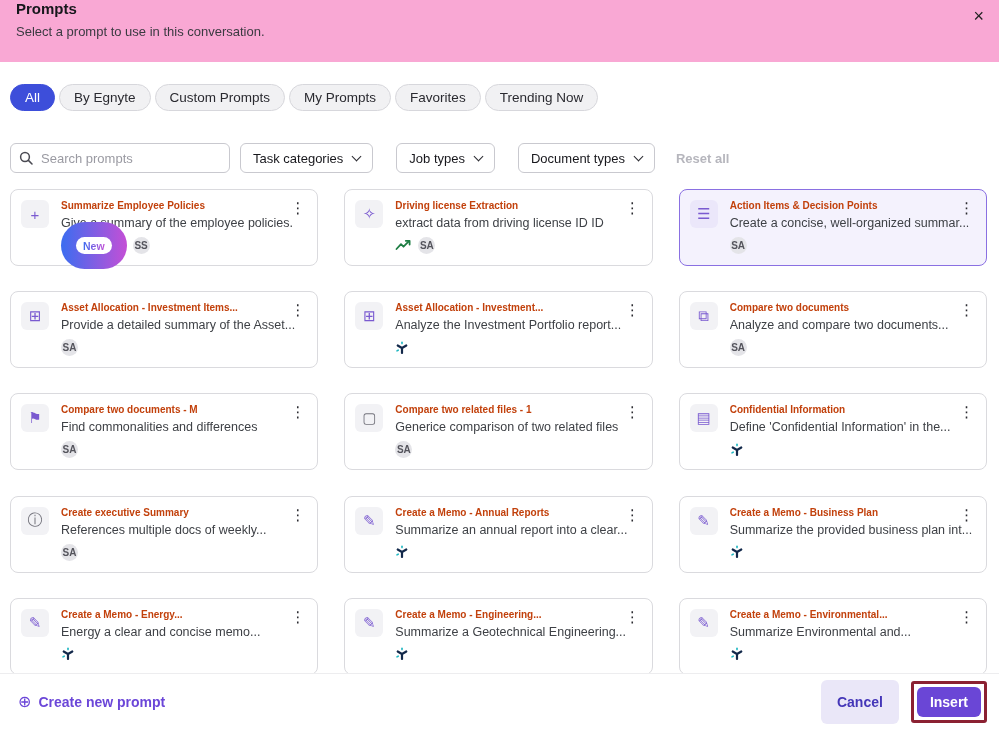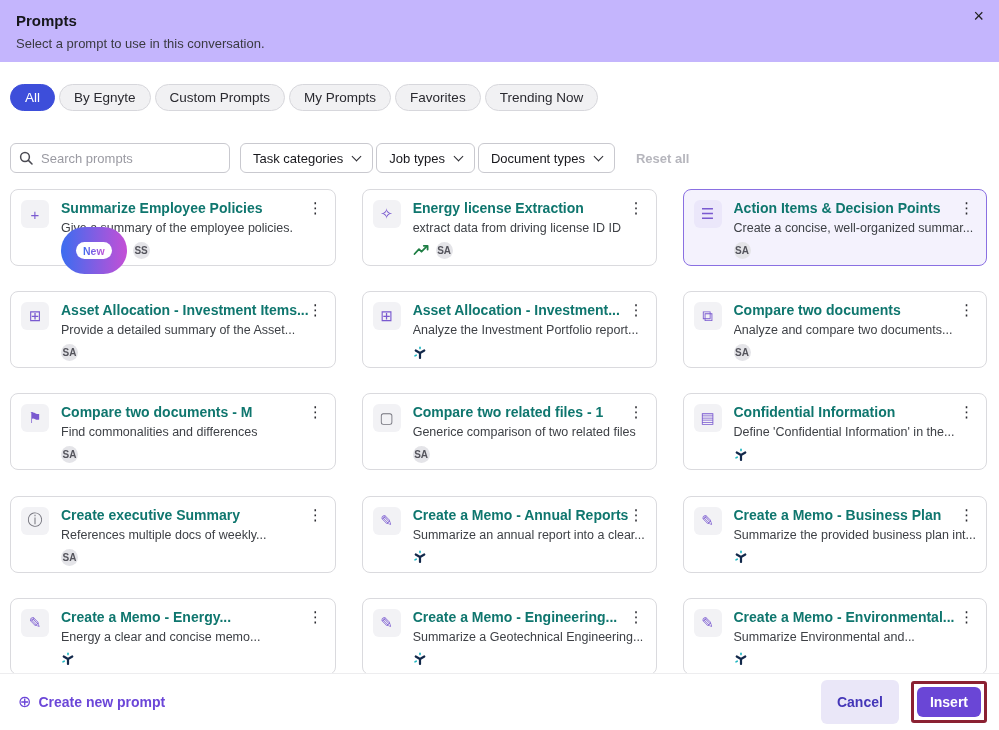--- a/index.html
+++ b/index.html
@@ -2,54 +2,54 @@
 <html><head>
 <meta charset="utf-8">
 <style>
   * { box-sizing: border-box; }
   html,body { margin:0; padding:0; }
   body {
     width:999px; height:730px; overflow:hidden; position:relative;
     background:#ffffff; font-family:"Liberation Sans", sans-serif; color:#17171c;
   }
   
-  .header { background:#c4b5fd; height:62px; padding:12px 16px 0; position:relative; }
+  .header { background:#f9a8d4; height:62px; padding:0 16px 0; position:relative; }
   .header h1 { font-size:15px; margin:0; font-weight:700; color:#17171c; }
   .header .sub { font-size:13px; color:#3a3a41; margin-top:7px; }
   .close { position:absolute; right:13px; top:4px; font-size:18px; color:#222; cursor:pointer; line-height:1.2; background:none; border:none; font-family:inherit; padding:2px; }
   
   .pills { display:flex; gap:4px; margin:22px 10px 0; }
   .pill { height:27px; padding:0 14px; border-radius:999px; font-size:13.5px; line-height:25px;
           background:#f1f1f3; border:1px solid #d7d7dc; color:#2a2a30; font-family:inherit; cursor:pointer; }
   .pill.active { background:#3d4eda; border-color:#3d4eda; color:#fff; }
   
   .toolbar { display:flex; align-items:center; margin:32px 10px 0; }
   .search { position:relative; width:220px; }
   .search input { width:100%; height:30px; border:1px solid #c9c9cf; border-radius:6px;
                   padding:0 0 0 30px; font-size:13px; color:#333; font-family:inherit; background:#fff; }
   .search input::placeholder { color:#9a9aa2; }
   .search .mag { position:absolute; left:9px; top:8px; }
-  .dds { display:flex; gap:3px; margin-left:10px; }
+  .dds { display:flex; gap:23px; margin-left:10px; }
   .dd { height:30px; display:flex; align-items:center; gap:10px; border:1px solid #c9c9cf; border-radius:6px;
         background:#fff; padding:0 12px; font-size:13px; color:#17171c; font-family:inherit; cursor:pointer; }
   .chev { width:7px; height:7px; border-right:1.6px solid #2a2a30; border-bottom:1.6px solid #2a2a30;
           transform:rotate(45deg); margin-top:-4px; display:inline-block; }
   .reset { font-size:13px; font-weight:700; color:#b6b6bd; margin-left:15px; background:none; border:none; font-family:inherit; }
   
   .grid { display:grid; grid-template-columns:repeat(3,1fr); column-gap:26px; row-gap:25px;
           margin:16px 12px 0 10px; height:486px; overflow:hidden; }
   .card { position:relative; border:1px solid #dadade; border-radius:8px; background:#fff;
           padding:10px 10px 8px; height:77px; display:flex; gap:12px; cursor:pointer; }
   .card.selected { border-color:#8a70e2; background:#f4f2fd; }
   .card-icon { width:28px; height:28px; border-radius:6px; background:#f2f2f5; color:#7a5ad0;
                font-size:15px; display:flex; align-items:center; justify-content:center; flex:none; }
   .card.selected .card-icon { background:#ebe7fa; }
   .card-icon.icon-muted { color:#75757e; }
   .card-body { flex:1; min-width:0; }
-  .card-title { font-size:14px; font-weight:700; color:#0f766e; white-space:nowrap; overflow:hidden; padding-right:16px; }
+  .card-title { font-size:10px; font-weight:700; color:#c2410c; white-space:nowrap; overflow:hidden; padding-right:16px; }
   .card-desc { font-size:12.5px; color:#3e4146; margin-top:5px; white-space:nowrap; overflow:hidden; }
   .card-badges { margin-top:7px; display:flex; align-items:center; gap:6px; height:17px; }
   .kebab { position:absolute; top:9px; right:9px; font-size:15px; color:#2b2b31; line-height:1;
            cursor:pointer; background:none; border:none; font-family:inherit; padding:1px 3px; }
   .badge-initials { width:17px; height:17px; border-radius:50%; background:#e4e4e8; color:#54545c;
                     font-size:10px; font-weight:700; display:flex; align-items:center; justify-content:center; }
   .badge-new { background:linear-gradient(90deg,#3b6df0,#c44fd6); padding:15px; border-radius:999px; display:inline-flex; }
   .badge-new > span { background:#fff; border-radius:999px; padding:0 7px; line-height:15px; display:block; }
   .badge-new-text { font-size:10.5px; font-weight:700; font-style:normal;
                     background:linear-gradient(90deg,#3b6df0,#c44fd6);
@@ -120,21 +120,21 @@
             <span><i class="badge-new-text">New</i></span>
           </span>
           <span class="badge-initials">SS</span>
         </div>
     </div>
     <button class="kebab">⋮</button>
   </div>
     <div class="card">
     <span class="card-icon">✧</span>
     <div class="card-body">
-      <div class="card-title">Energy license Extraction</div>
+      <div class="card-title">Driving license Extraction</div>
       <div class="card-desc">extract data from driving license ID ID</div>
       <div class="card-badges">
           <svg width="17" height="13" viewBox="0 0 17 13">
             <path d="M1.5 10 L6 5.2 L8.5 7.7 L14 2.2" fill="none" stroke="#1e7e44" stroke-width="1.8" stroke-linecap="round" stroke-linejoin="round"></path>
             <path d="M10.8 1.8 L14.6 1.8 L14.6 5.6" fill="none" stroke="#1e7e44" stroke-width="1.8" stroke-linecap="round" stroke-linejoin="round"></path>
           </svg>
           <span class="badge-initials">SA</span>
         </div>
     </div>
     <button class="kebab">⋮</button>

